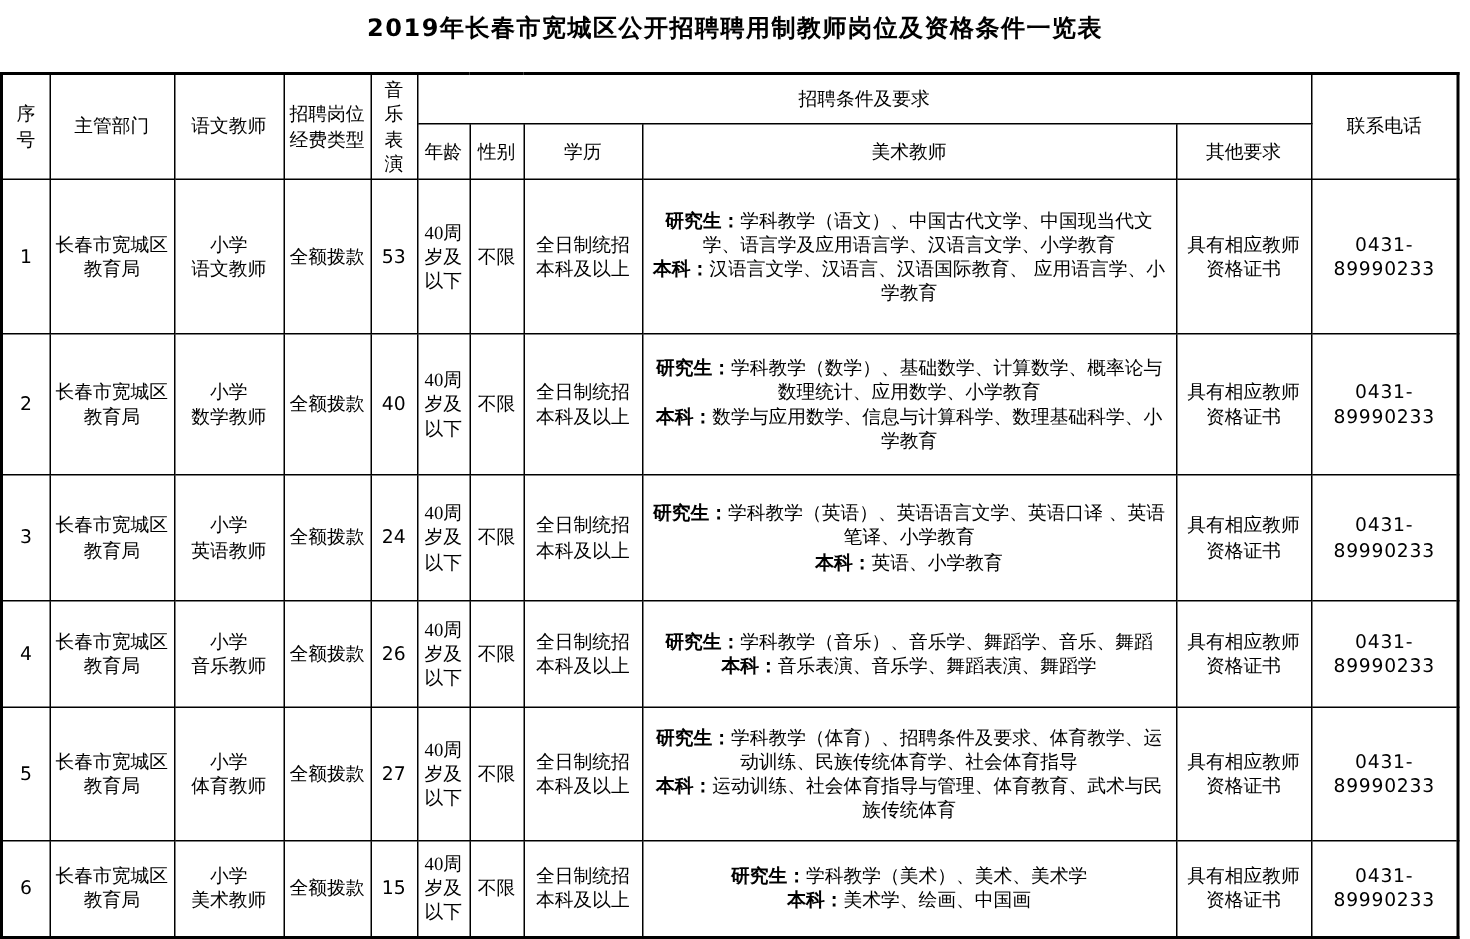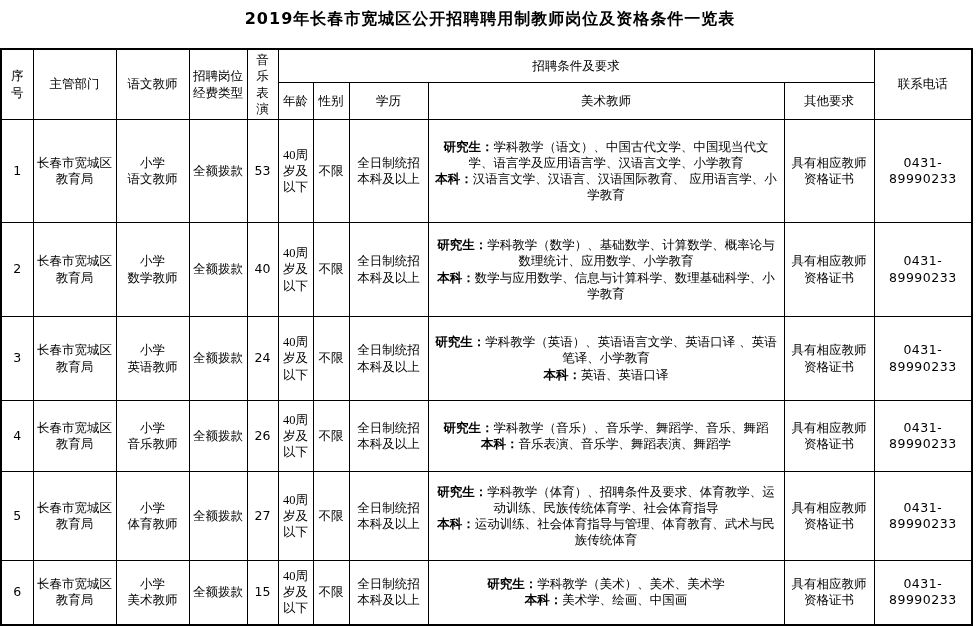--- a/index.html
+++ b/index.html
@@ -116,21 +116,21 @@
     <td>全额拨款</td>
     <td>24</td>
     <td class="pre">40周
 岁及
 以下</td>
     <td>不限</td>
     <td class="pre">全日制统招
 本科及以上</td>
     <td class="major-cell">
       <div><b>研究生：</b><span>学科教学（英语）、英语语言文学、英语口译 、英语笔译、小学教育</span></div>
-      <div><b>本科：</b><span>英语、英语口译</span></div>
+      <div><b>本科：</b><span>英语、小学教育</span></div>
     </td>
     <td class="pre">具有相应教师
 资格证书</td>
     <td class="phone">0431-89990233</td>
   </tr>
       <tr style="height: 71px;">
     <td>4</td>
     <td class="pre">长春市宽城区
 教育局</td>
     <td class="pre">小学

